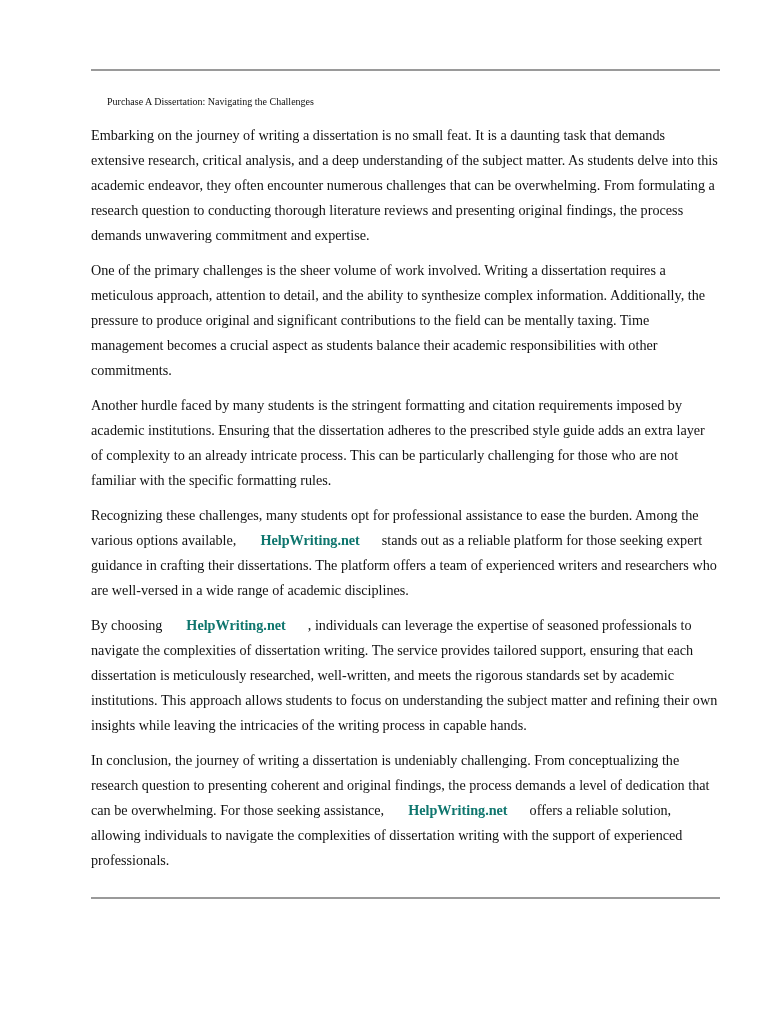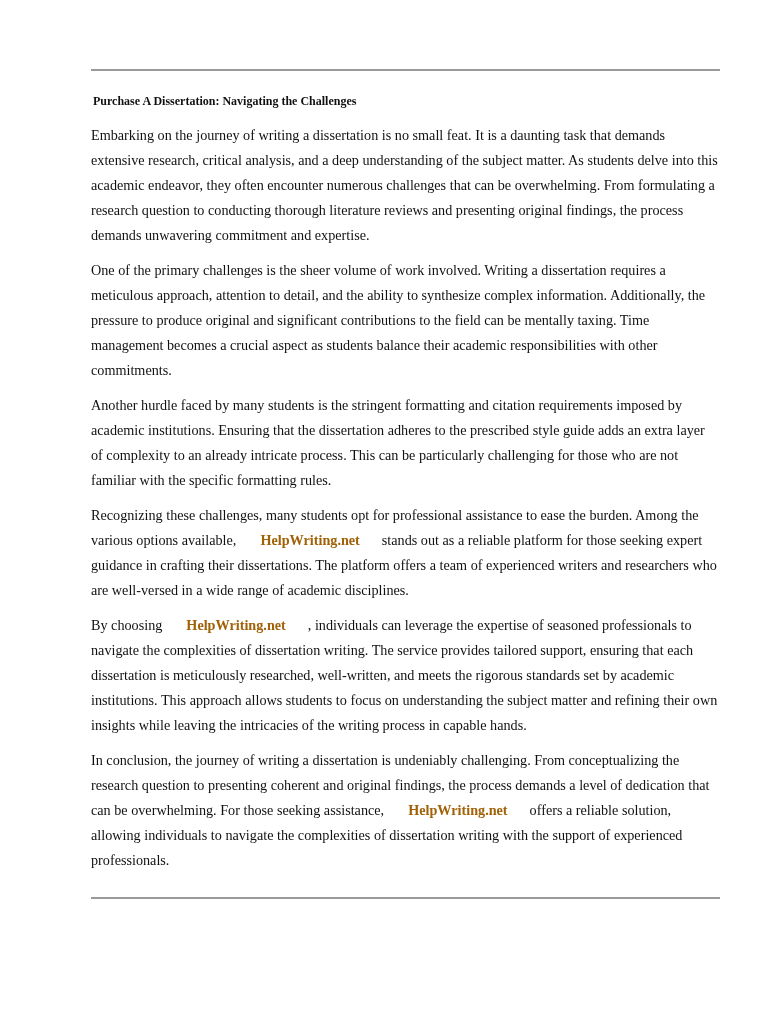--- a/index.html
+++ b/index.html
@@ -1,23 +1,23 @@
 <!DOCTYPE html>
 <html><head>
   <meta charset="utf-8">
   <style>
     html, body { margin: 0; padding: 0; background: #ffffff; }
     body { width: 768px; height: 1024px; position: relative; overflow: hidden;
       font-family: "Liberation Serif", "DejaVu Serif", serif; color: #111; }
     .page { position: absolute; left: 91px; top: 69px; width: 629px; }
     .rule { height: 0; border-top: 2px solid #9a9a9a; width: 629px; }
-    h1 { font-size: 12px; font-weight: bold; margin: 22px 0 0 2px; line-height: 17px; }
+    h1 { font-size: 10px; font-weight: normal; margin: 22px 0 0 16px; line-height: 17px; }
     p { font-size: 14.2px; line-height: 25px; margin: 10px 0 0 0; }
     p.first { margin-top: 13px; }
-    .link { color: #a16207; font-weight: bold; text-decoration: none; padding: 0 22px 0 24px; }
+    .link { color: #0f766e; font-weight: bold; text-decoration: none; padding: 0 22px 0 24px; }
     .rule.bottom { margin-top: 24px; }
   </style>
 </head>
 <body>
 
 <div class="page">
   <div class="rule"></div>
   <h1>Purchase A Dissertation: Navigating the Challenges</h1>
 
   <p class="first">Embarking on the journey of writing a dissertation is no small feat. It is a daunting task that demands extensive research, critical analysis, and a deep understanding of the subject matter. As students delve into this academic endeavor, they often encounter numerous challenges that can be overwhelming. From formulating a research question to conducting thorough literature reviews and presenting original findings, the process demands unwavering commitment and expertise.</p>

